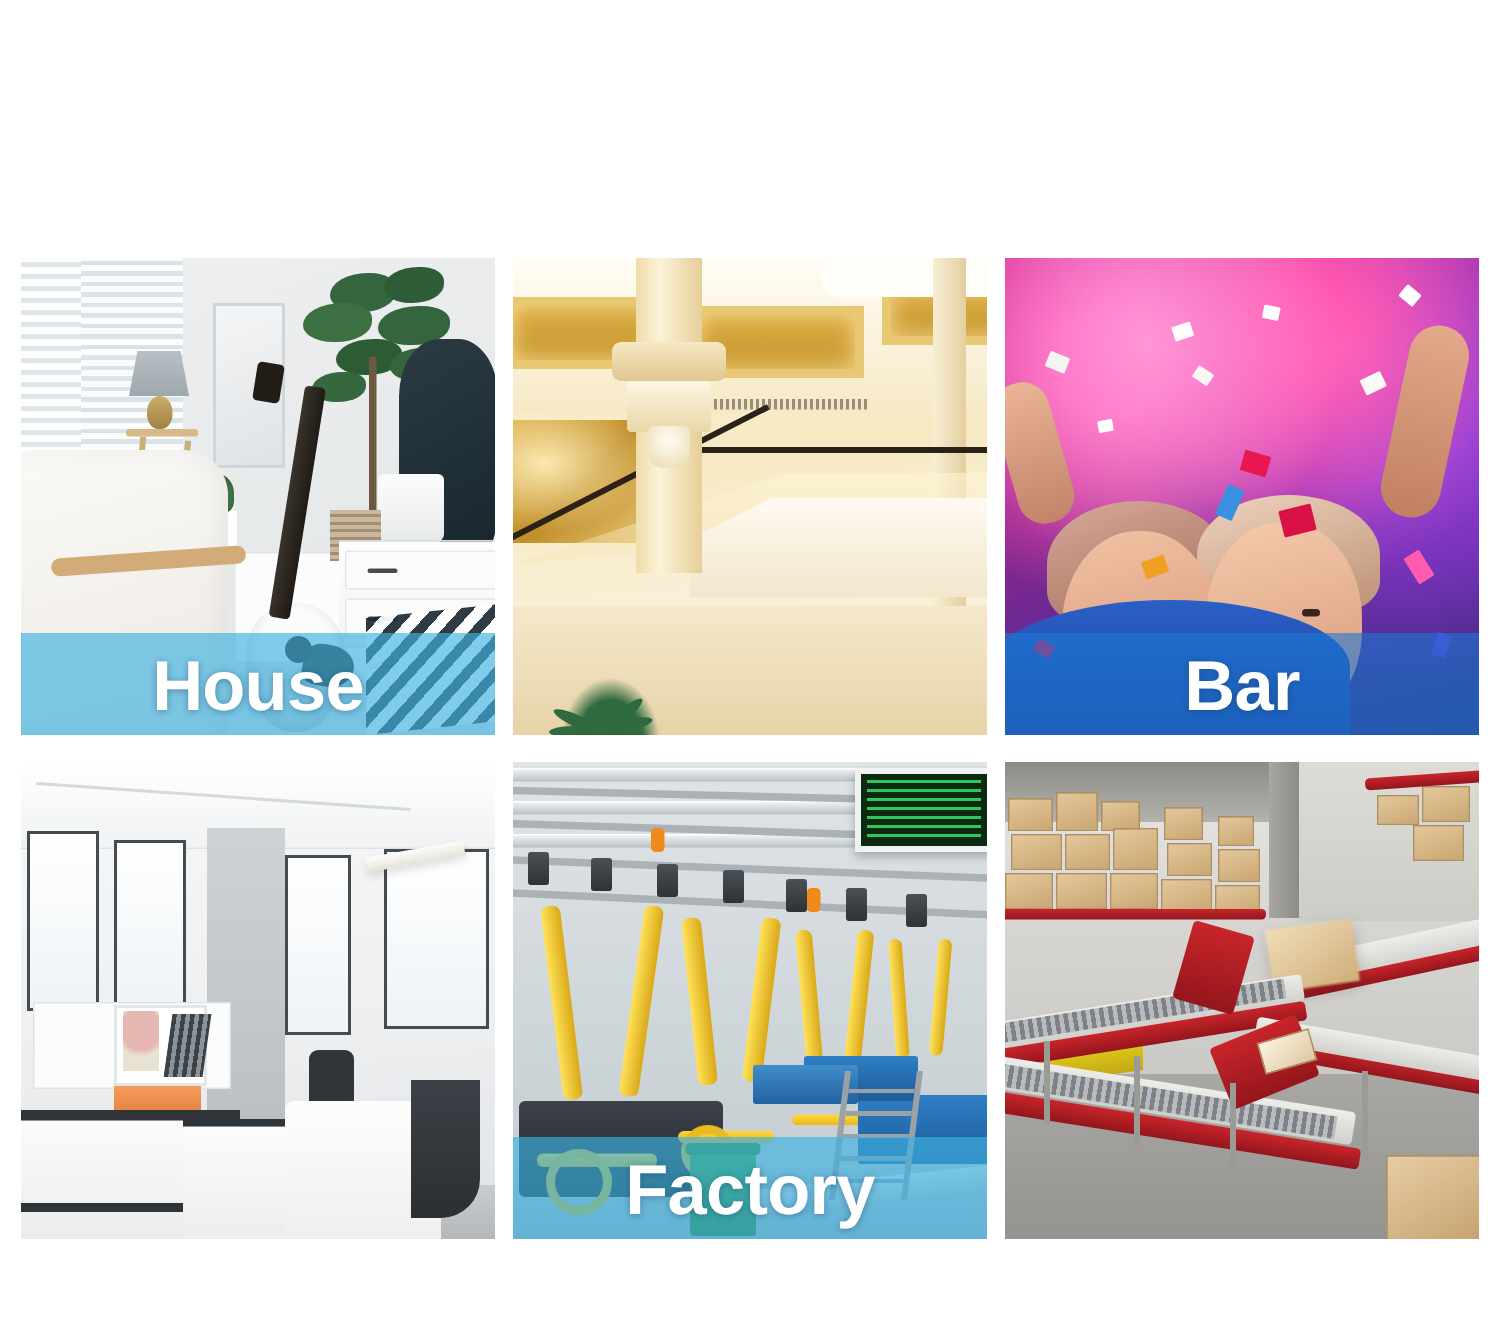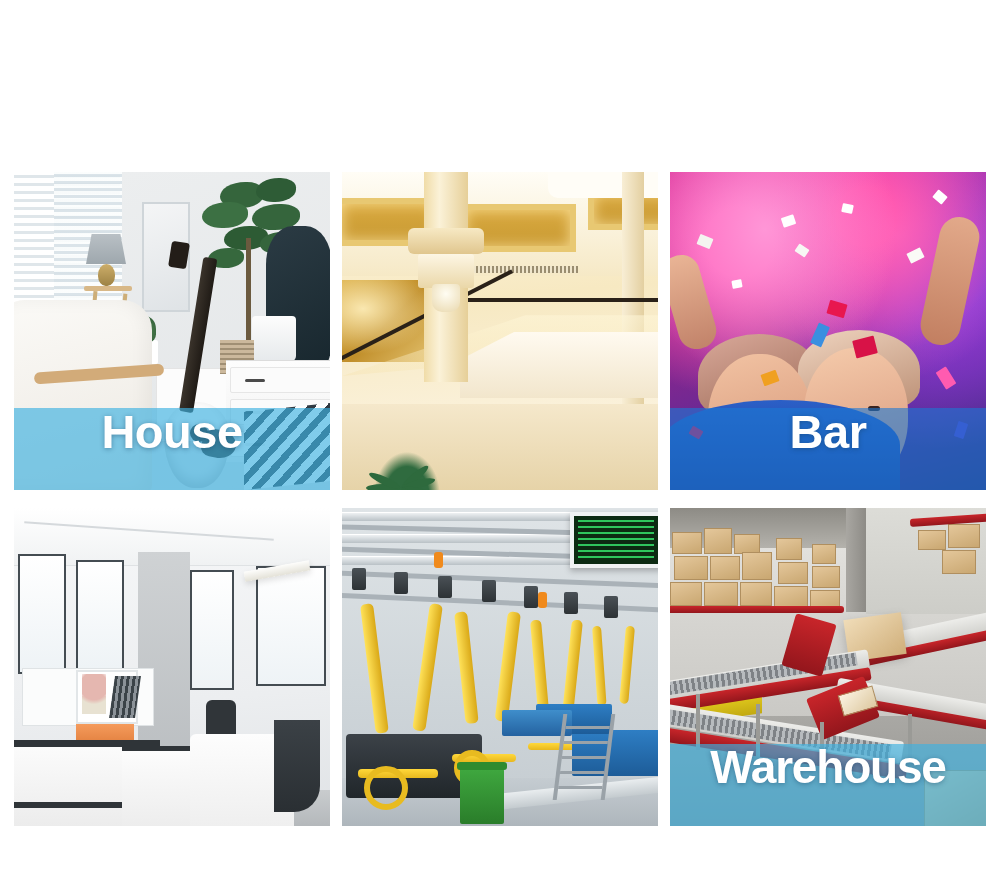--- a/index.html
+++ b/index.html
@@ -53,24 +53,24 @@
   .photo {
     position:absolute;
     inset:0;
     overflow:hidden;
   }
 
   
   .label-band {
     position:absolute;
     left:0; right:0; bottom:0;
-    height:82px;
+    height:68px;
     background:rgba(62,178,225,0.66);
     display:flex;
-    align-items:flex-start;
+    align-items:center;
     justify-content:center;
     pointer-events:none;
   }
   .label-band.dark { background:rgba(28,120,212,0.60); }
 
   .label-text {
     color:#ffffff;
     font-weight:bold;
     font-size:47px;
     line-height:1;
@@ -765,20 +765,23 @@
         <div class="robot-arm" style="left:250px;top:118px;height:80px;transform:rotate(-4deg);width:9px;"></div>
         <div class="robot-arm" style="left:284px;top:118px;height:78px;transform:rotate(5deg);width:9px;"></div>
 
         <div class="bluecrate" style="right:-6px;bottom:50px;width:92px;height:46px;"></div>
         <div class="bluecrate" style="right:46px;bottom:92px;width:76px;height:30px;"></div>
         <div class="bluecrate" style="left:160px;bottom:90px;width:70px;height:26px;background:linear-gradient(180deg,#3f8ecb,#2462a0);"></div>
         <div class="conveyor"></div>
         <div class="ladder"></div>
         <div class="greenbin"></div>
       </div>
+      <div class="label-band">
+        <span class="label-text">Factory</span>
+      </div>
     </div>
 
     <div class="tile">
       <div class="photo ph-wh">
         <div class="backwall"></div>
         <div class="rackshadow"></div>
         <div class="wall2"></div>
         <div class="pillar"></div>
 
         <div class="box" style="left:2px;top:24px;width:30px;height:22px;"></div>
@@ -825,19 +828,16 @@
         <div class="belt-red" style="left:142px;top:178px;width:62px;height:44px;transform:rotate(-22deg);"></div>
 
         <div class="box" style="left:170px;top:182px;width:36px;height:22px;transform:rotate(-16deg);background:linear-gradient(150deg,#fbf3e2,#ddc8a0);"></div>
         <div class="box" style="right:-8px;bottom:-6px;width:70px;height:62px;background:linear-gradient(150deg,#e6cda3,#c3a06c);"></div>
 
         <div style="position:absolute;left:26px;top:186px;width:4px;height:56px;background:#9a9a96;"></div>
         <div style="position:absolute;left:86px;top:196px;width:4px;height:60px;background:#9a9a96;"></div>
         <div style="position:absolute;left:150px;top:214px;width:4px;height:62px;background:#9a9a96;"></div>
         <div style="position:absolute;right:74px;top:206px;width:4px;height:60px;background:#9a9a96;"></div>
       </div>
-      <div class="label-band">
-        <span class="label-text long">Warehouse</span>
-      </div>
     </div>
 
   </div>
 </div>
 
 </body></html>

